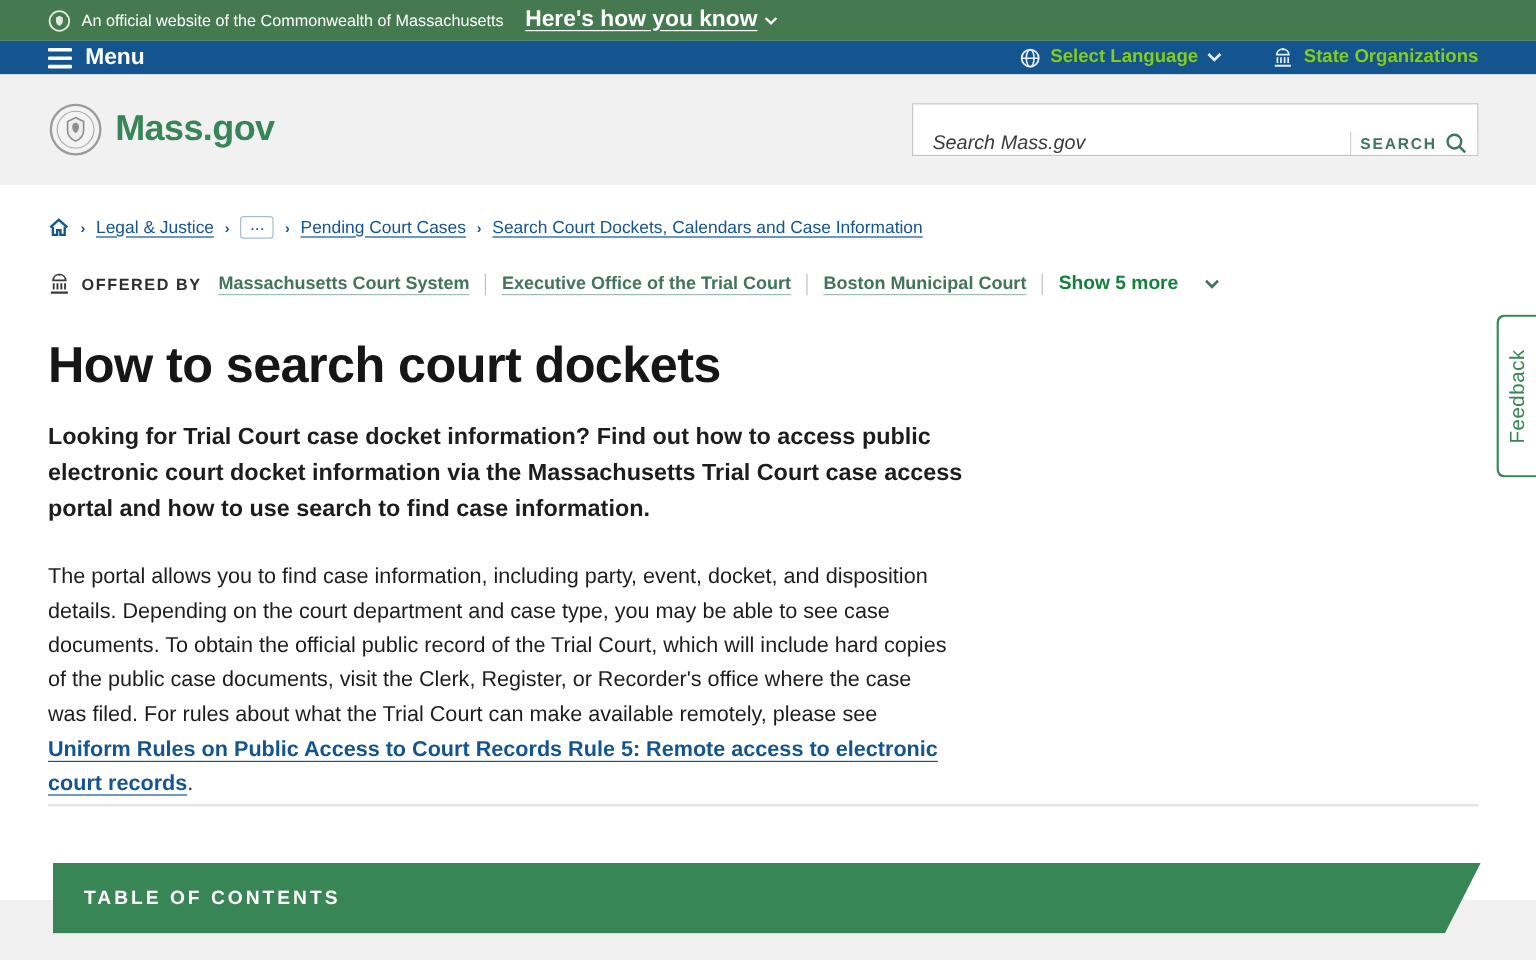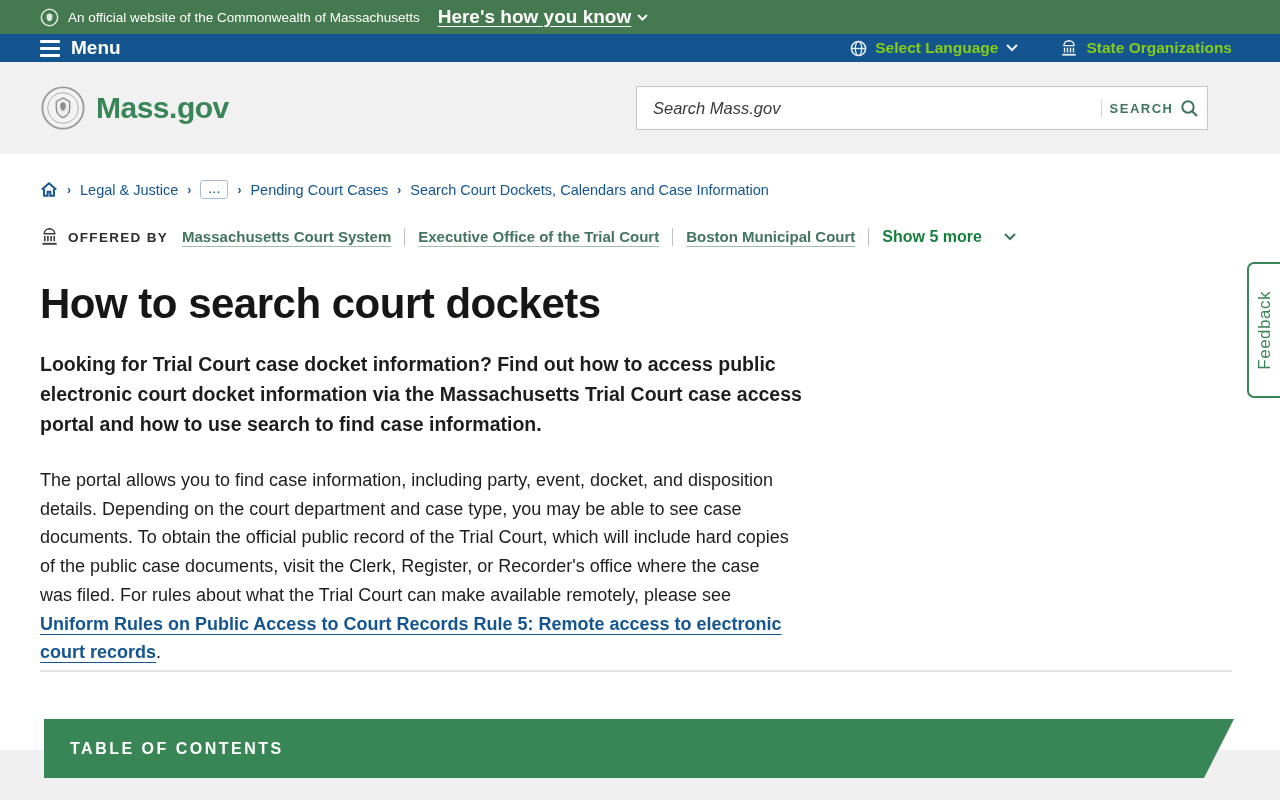--- a/index.html
+++ b/index.html
@@ -15,35 +15,35 @@
   
   .navbar { height:28px; background:#14558f; display:flex; align-items:center; justify-content:space-between; padding:0 48px 0 40px; color:#fff; }
   .nav-left { display:flex; align-items:center; gap:11px; cursor:pointer; }
   .hamburger { display:flex; flex-direction:column; gap:4px; }
   .hamburger span { display:block; width:20px; height:3px; background:#fff; border-radius:1px; }
   .menu-label { font-size:19px; font-weight:bold; }
   .nav-right { display:flex; align-items:center; gap:42px; }
   .nav-item { display:flex; align-items:center; gap:8px; font-size:15.5px; font-weight:bold; color:#84cc16; cursor:pointer; }
 
   
-  .siteheader { height:92px; background:#f1f1f1; display:flex; align-items:center; justify-content:space-between; padding:0 72px 0 40px; }
+  .siteheader { height:92px; background:#f1f1f1; display:flex; align-items:center; justify-content:space-between; padding:0 48px 0 40px; }
   .logo { display:flex; align-items:center; gap:10px; cursor:pointer; }
   .logo-seal { width:46px; height:46px; }
   .logo-text { font-size:30px; font-weight:bold; color:#388557; letter-spacing:-0.5px; }
-  .searchbar { width:572px; height:44px; background:#fff; border:1px solid #c6c6c6; display:flex; align-items:center; }
+  .searchbar { width:472px; height:44px; background:#fff; border:1px solid #c6c6c6; display:flex; align-items:flex-end; }
   .search-input { flex:1; border:none; outline:none; font-family:"Liberation Sans", sans-serif; font-size:16.5px; font-style:italic; color:#444; padding:0 16px; background:transparent; }
   .search-input::placeholder { color:#3a3a3a; opacity:1; }
   .search-btn { width:106px; border-left:1px solid #d4d4d4; background:#fdfdfd; display:flex; align-items:center; justify-content:center; gap:7px; cursor:pointer; }
   .search-btn-label { font-size:13px; font-weight:bold; letter-spacing:1.5px; color:#3e7460; }
 
   
   .main { padding:26px 0 0 40px; }
 
   .breadcrumb { display:flex; align-items:center; gap:9px; flex-wrap:nowrap; }
-  .crumb-link { font-size:14.5px; color:#14558f; text-underline-offset:3px; cursor:pointer; white-space:nowrap; }
+  .crumb-link { font-size:14.5px; color:#14558f; text-decoration:underline; text-underline-offset:3px; cursor:pointer; white-space:nowrap; }
   .crumb-sep { color:#14558f; font-size:12px; font-weight:bold; }
   .crumb-ellipsis { font-size:14.5px; color:#14558f; border:1px solid #a9bed3; border-radius:3px; padding:0px 7px 3px 7px; line-height:14px; cursor:pointer; }
 
   .offered { margin-top:29px; display:flex; align-items:center; }
   .offered-label { display:flex; align-items:center; gap:9px; font-size:13.5px; font-weight:bold; letter-spacing:1.3px; color:#2e2e2e; margin-right:14px; }
   .offered-links { display:flex; align-items:flex-start; }
   .offered-link { font-size:15px; font-weight:bold; color:#43745d; text-decoration:underline; text-underline-offset:4px; text-decoration-thickness:1px; text-decoration-color:#9fbcae; cursor:pointer; white-space:nowrap; }
   .pipe { width:1px; height:18px; background:#c0c0c0; margin:0 13px; }
   .show-more { display:flex; align-items:center; gap:22px; font-size:16px; font-weight:bold; color:#15803d; cursor:pointer; }
 

